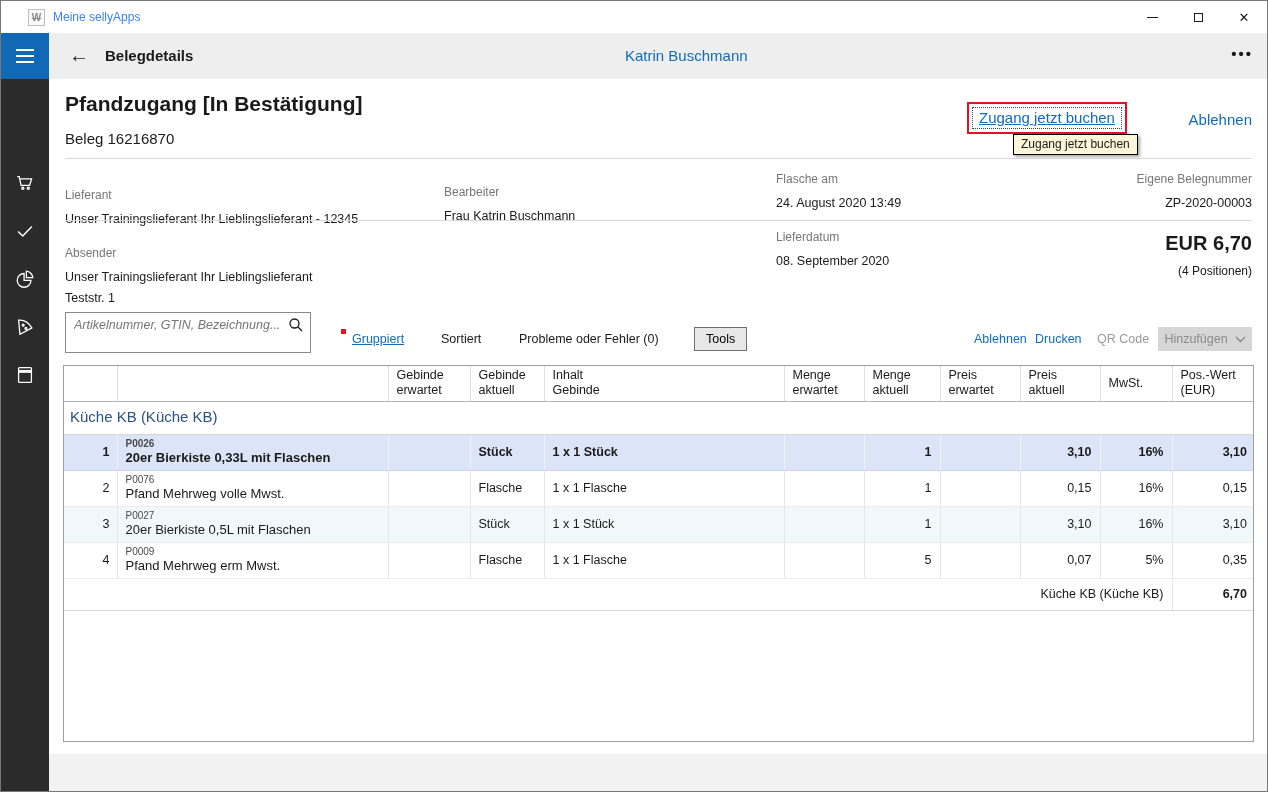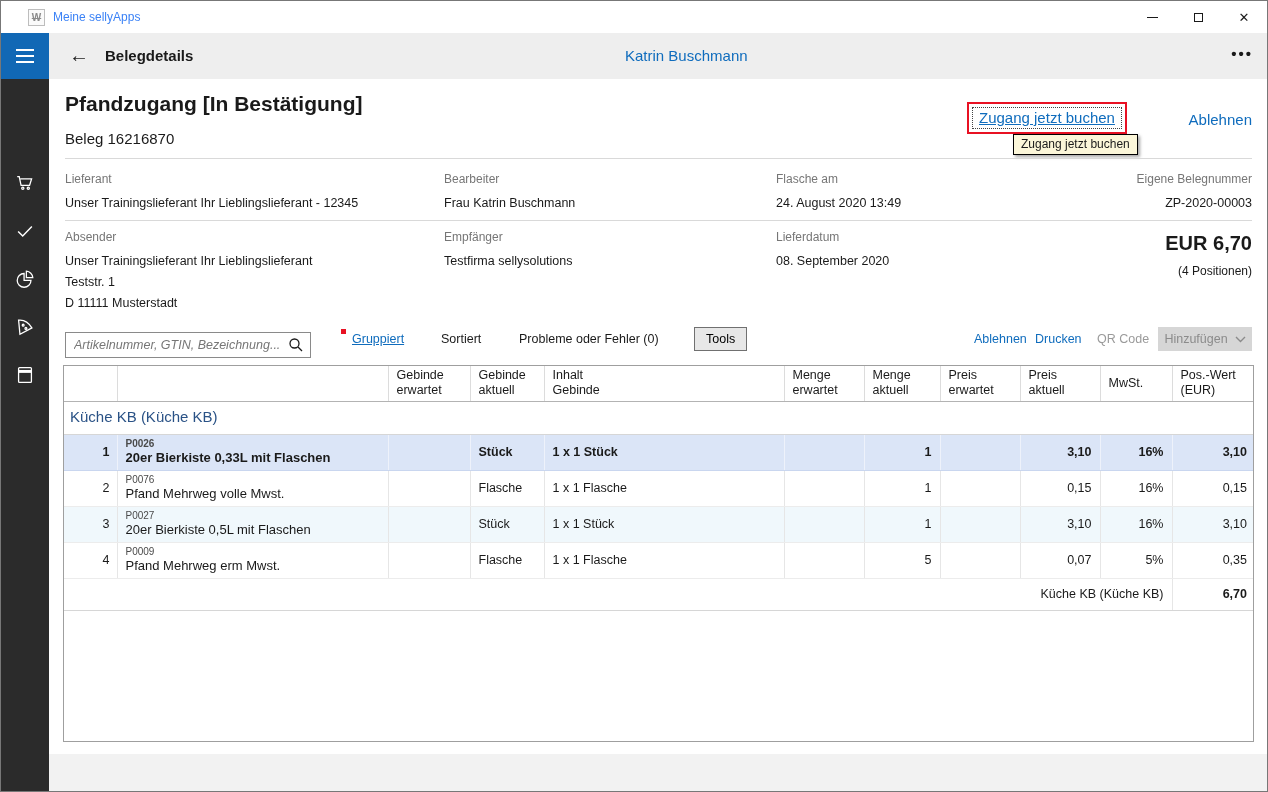--- a/index.html
+++ b/index.html
@@ -44,27 +44,27 @@
              font-size:12px; padding:2px 7px 3px 7px; box-shadow:2px 2px 3px rgba(0,0,0,0.35); }
   .reject-link { position:absolute; right:15px; top:110px; font-size:15px; color:var(--accent,#0f6cbd); cursor:pointer; }
 
   .divider { position:absolute; left:64px; right:15px; height:1px; background:#d9d9d9; }
   .div1 { top:157px; } .div2 { top:219px; }
 
   .field { position:absolute; }
   .field .lbl { font-size:12px; color:#767676; margin-bottom:7px; }
   .field .val { font-size:12.5px; line-height:21px; color:#1a1a1a; }
   .f-r1 { top:171px; } .f-r2 { top:229px; }
-  .f-c1 { left:64px; } .f-c2 { left:443px; } .f-c3 { left:775px; }
+  .f-c1 { left:64px;margin-top:16px; } .f-c2 { left:443px;margin-top:13px; } .f-c3 { left:775px; }
   .f-c4 { right:15px; text-align:right; }
   .total-amount { font-size:20px; font-weight:bold; margin-top:2px; }
   .total-pos { font-size:12px; margin-top:9px; }
 
   
-  .search-box { position:absolute; left:64px; top:331px; width:246px; height:26px; border:1px solid #8a8a8a; background:#fff; }
+  .search-box { position:absolute; left:64px; top:311px; width:246px; height:41px; border:1px solid #8a8a8a; background:#fff; }
   .search-box input { position:absolute; left:0; top:0; width:218px; height:23px; border:none; outline:none;
                       padding:0 4px 0 8px; font-family:inherit; font-size:12.5px; font-style:italic; color:#444; }
   .search-box input::placeholder { color:#767676; font-style:italic; }
   .search-glyph { position:absolute; right:6px; top:4px; }
   .req-dot { position:absolute; left:340px; top:328px; width:5px; height:5px; background:var(--error-red,#e81123); }
   .tb-link { position:absolute; top:331px; font-size:12.5px; }
   .grp { left:351px; color:var(--accent,#0f6cbd); text-decoration:underline; cursor:pointer; }
   .srt { left:440px; } .prb { left:518px; }
   .tools-btn { position:absolute; left:693px; top:326px; height:24px; padding:0 11px; background:#e7e7e7;
                border:1px solid #707070; font-size:12.5px; line-height:22px; cursor:pointer; }
@@ -194,24 +194,20 @@
     <div class="val">ZP-2020-00003</div>
   </div>
 
   <div class="divider div2"></div>
 
   <div class="field f-r2 f-c1">
     <div class="lbl">Absender</div>
     <div class="val">Unser Trainingslieferant Ihr Lieblingslieferant</div>
     <div class="val">Teststr. 1</div>
     <div class="val">D 11111 Musterstadt</div>
-  </div>
-  <div class="field f-r2 f-c2">
-    <div class="lbl">Empfänger</div>
-    <div class="val">Testfirma sellysolutions</div>
   </div>
   <div class="field f-r2 f-c3">
     <div class="lbl">Lieferdatum</div>
     <div class="val">08. September 2020</div>
   </div>
   <div class="field f-r2 f-c4">
     <div class="total-amount">EUR 6,70</div>
     <div class="total-pos">(4 Positionen)</div>
   </div>
 

